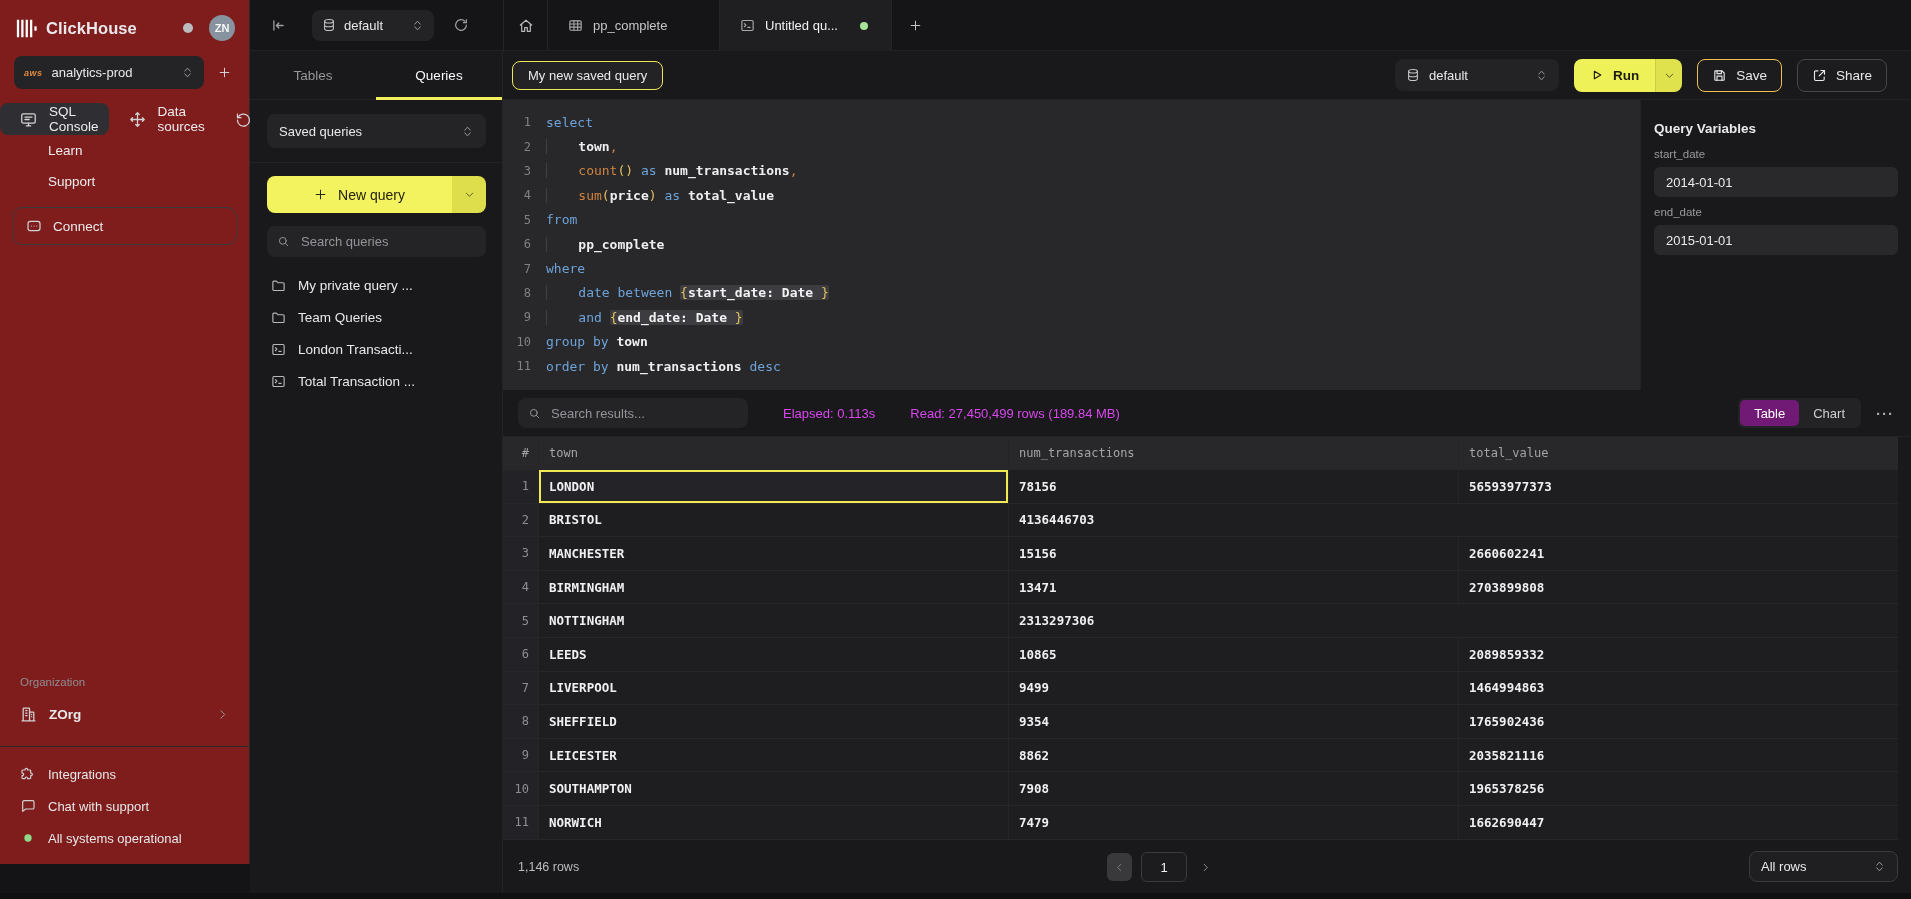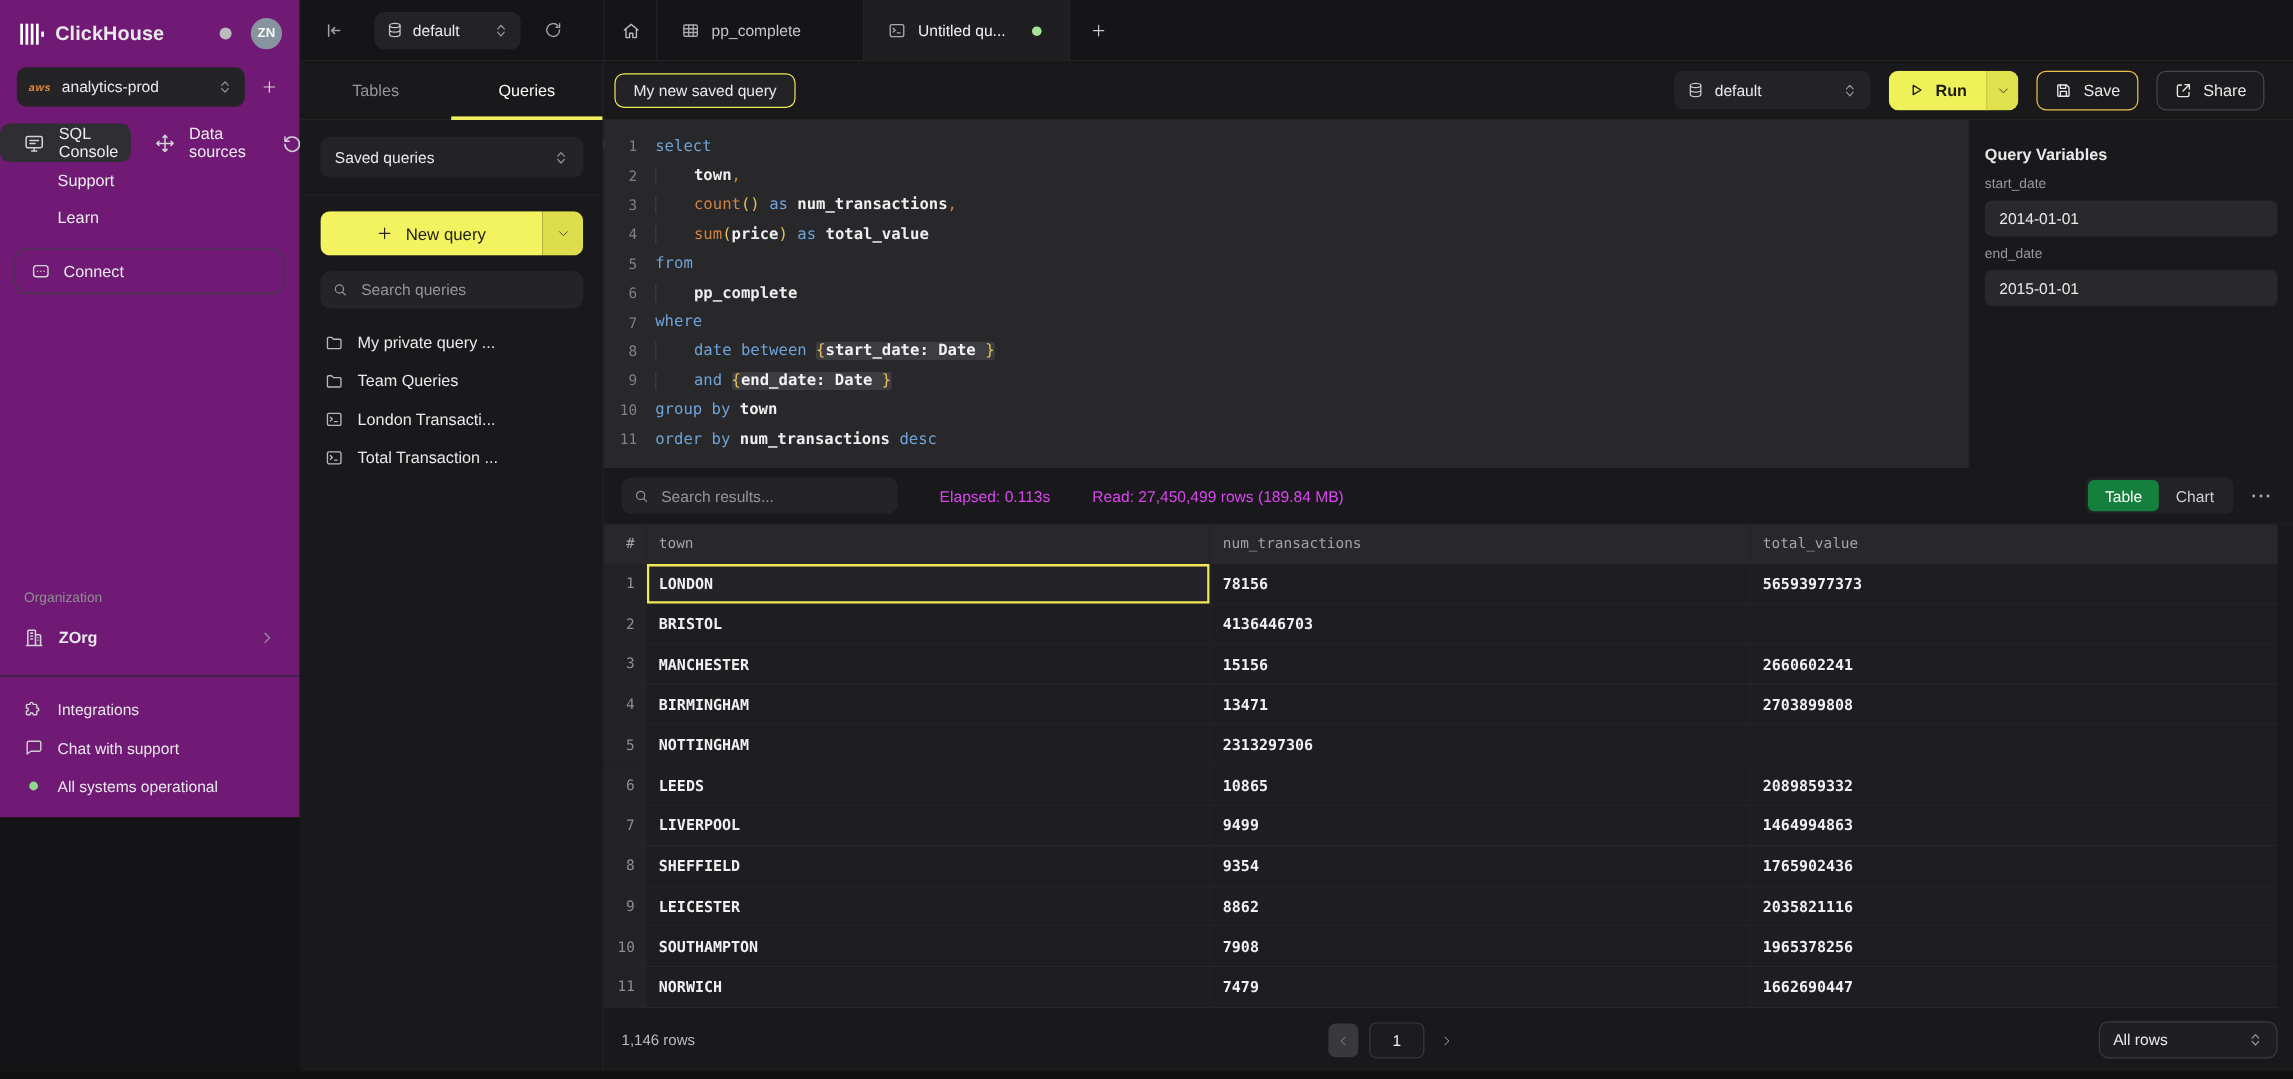--- a/index.html
+++ b/index.html
@@ -3,21 +3,21 @@
 <meta charset="utf-8">
 <style>
   *{box-sizing:border-box}
   html,body{margin:0;padding:0}
   body{width:1911px;height:899px;position:relative;overflow:hidden;background:#141416;
        font-family:"Liberation Sans",sans-serif;color:#e9e9eb}
   .icon{display:inline-flex;flex:none}
   .icon svg{width:100%;height:100%;display:block}
 
   
-  #sidebar{position:absolute;left:0;top:0;width:250px;height:681px;background:#701a75;
+  #sidebar{position:absolute;left:0;top:0;width:250px;height:864px;background:#7f1d1d;
            border-right:1px solid #2a2a2d;display:flex;flex-direction:column}
   .brand-row{display:flex;align-items:center;padding:15px 14px 8px 16px}
   .logo{width:21px;height:21px;color:#fff;margin-right:9px}
   .brand-name{font-size:16.5px;font-weight:700;letter-spacing:.1px}
   .brand-dot{width:10px;height:10px;border-radius:50%;background:#bcbcbf;margin-left:auto;margin-right:16px}
   .avatar{width:26px;height:26px;border-radius:50%;background:#87949f;color:#f7f7f8;font-size:11px;
           font-weight:700;display:flex;align-items:center;justify-content:center}
   .workspace-row{display:flex;align-items:center;gap:9px;padding:7px 14px 2px 14px}
   .workspace-select{flex:1;display:flex;align-items:center;gap:9px;background:#242427;border-radius:8px;
                     height:33px;padding:0 10px;cursor:pointer}
@@ -154,21 +154,21 @@
              align-items:center;gap:8px;padding:0 10px}
   .rb-search .icon{width:13px;height:13px;color:#94949a}
   .rb-search input{background:none;border:none;outline:none;color:#e9e9eb;font-size:13px;width:100%;
                    font-family:inherit}
   .rb-search input::placeholder{color:#94949a}
   .rb-stat{font-size:13px;color:#d946ef;margin-left:35px}
   .rb-right{margin-left:auto;display:flex;align-items:center;gap:11px;padding-right:13px}
   .seg{display:flex;background:#232326;border-radius:6px;padding:2px}
   .seg-btn{height:26px;padding:0 14px;display:flex;align-items:center;font-size:13px;font-weight:500;
            color:#cfcfd3;border-radius:5px;cursor:pointer}
-  .seg-btn.active{background:#15803d;color:#fff}
+  .seg-btn.active{background:#701a75;color:#fff}
   .rb-more{color:#a9a9ad;font-size:15px;font-weight:700;letter-spacing:1px;cursor:pointer;padding:0 4px}
 
   
   #tablewrap{position:absolute;left:503px;top:437px;width:1408px;height:403px;background:#19191b}
   .tbl{width:1395px}
   .trow{display:grid;grid-template-columns:36px 470px 450px 1fr;height:33.6px;
         border-bottom:1px solid #272729}
   .trow.thead{height:33px;background:#28282b}
   .cell{display:flex;align-items:center;padding-left:10px;font-family:"DejaVu Sans Mono",monospace;
         font-size:12.5px;border-right:1px solid #252529;overflow:hidden}
@@ -288,22 +288,22 @@
           <svg viewBox="0 0 24 24" fill="none" stroke="currentColor" stroke-width="1.8" stroke-linecap="round" stroke-linejoin="round">
             <circle cx="12" cy="12" r="9"></circle>
             <path d="M9.6 9.2a2.5 2.5 0 1 1 3.6 2.2c-.9.45-1.2 1-1.2 1.9"></path>
             <path d="M12 16.8h.01"></path>
           </svg>
         </span>
         <span class="lbl">Help</span>
       </div>
     </div>
   <div id="subnav">
+      <div class="sub-item">Learn</div>
       <div class="sub-item">Support</div>
-      <div class="sub-item">Learn</div>
     </div>
   <div class="connect-btn">
     <span class="icon">
         <svg viewBox="0 0 24 24" fill="none" stroke="currentColor" stroke-width="1.8" stroke-linecap="round" stroke-linejoin="round">
           <rect x="3" y="5" width="18" height="14" rx="3.5"></rect>
           <path d="M8 12h.01M12 12h.01M16 12h.01"></path>
         </svg>
       </span>
     <span>Connect</span>
   </div>

